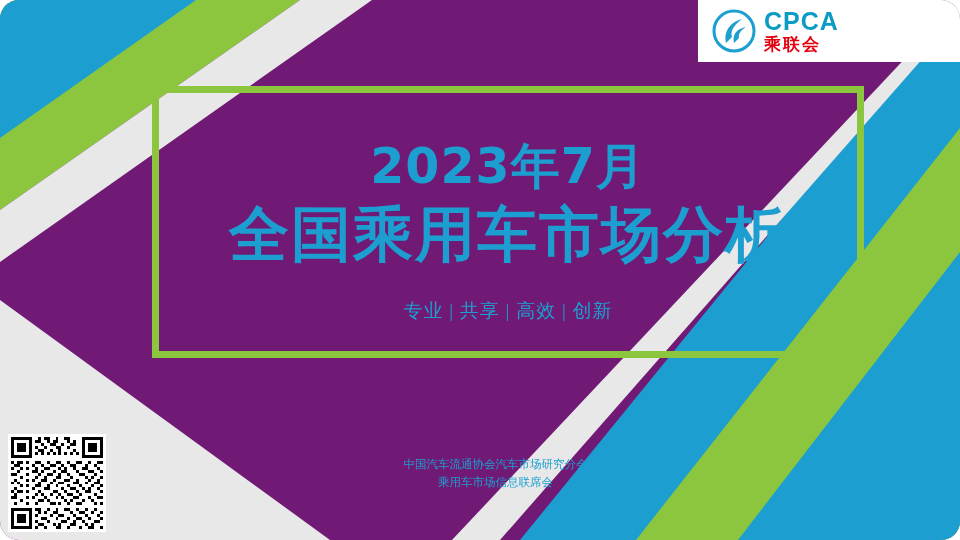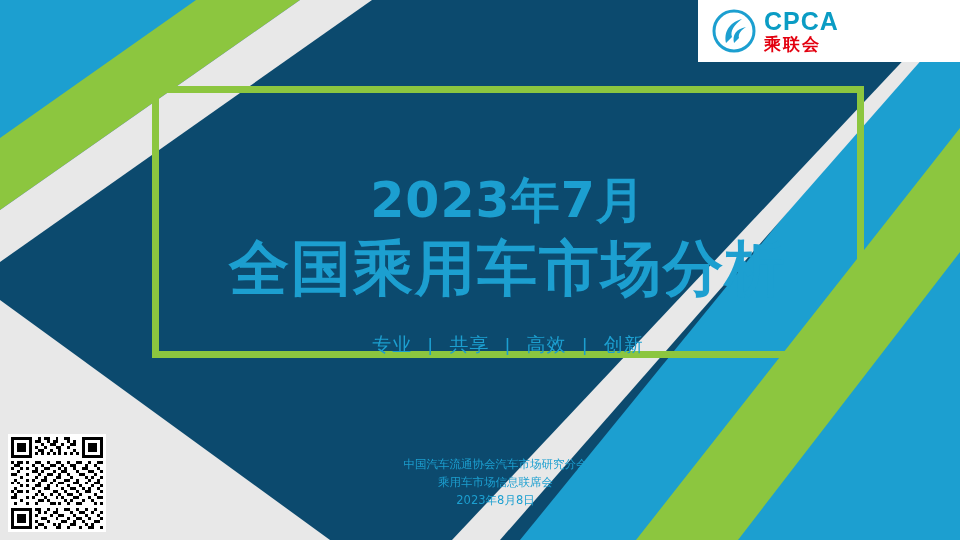--- a/index.html
+++ b/index.html
@@ -8,21 +8,22 @@
     background: #ffffff;
   }
   body {
     font-family: "Liberation Sans", sans-serif;
   }
   .slide {
     position: relative;
     width: 960px;
     height: 540px;
     overflow: hidden;
-    background: #0c4a6e;
+    background: #701a75;
+    border-radius: 19px;
   }
 
   
   .bg-svg {
     position: absolute;
     left: 0;
     top: 0;
     width: 960px;
     height: 540px;
   }
@@ -79,21 +80,21 @@
   }
   .title-inner {
     position: absolute;
     left: 152px;
     top: 86px;
     width: 712px;
     height: 272px;
     display: flex;
     flex-direction: column;
     align-items: center;
-    justify-content: flex-end;
+    justify-content: center;
     box-sizing: border-box;
     padding-top: 20px;
   }
   .title-line1 {
     font-family: "DejaVu Sans", sans-serif;
     font-weight: bold;
     font-size: 49px;
     color: #1c9fd0;
     letter-spacing: 1px;
     line-height: 1.1;
@@ -103,21 +104,21 @@
     font-family: "DejaVu Sans", sans-serif;
     font-weight: bold;
     font-size: 60px;
     color: #1c9fd0;
     letter-spacing: 2px;
     line-height: 1.25;
     white-space: nowrap;
     margin-top: 3px;
   }
   .title-tagline {
-    font-family: Liberation Mono, monospace;
+    font-family: Liberation Serif, serif;
     font-size: 19px;
     color: #1c9fd0;
     letter-spacing: 1px;
     margin-top: 26px;
     white-space: nowrap;
   }
 
   
   .footer {
     position: absolute;
@@ -185,21 +186,20 @@
   <div class="title-frame"></div>
   <div class="title-inner">
     <div class="title-line1">2023年7月</div>
     <div class="title-line2">全国乘用车市场分析</div>
     <div class="title-tagline">专业 | 共享 | 高效 | 创新</div>
   </div>
 
   <div class="footer">
     <div>中国汽车流通协会汽车市场研究分会</div>
     <div>乘用车市场信息联席会</div>
-    <div>2023年8月8日</div>
   </div>
 
   <div class="qr">
     <svg viewBox="0 0 33 33" width="98" height="98" shape-rendering="crispEdges">
       <rect width="33" height="33" fill="#ffffff"></rect>
       <g fill="#000000">
 
         <rect x="1" y="1" width="7" height="1"></rect>
           <rect x="1" y="7" width="7" height="1"></rect>
         <rect x="1" y="1" width="1" height="7"></rect>

